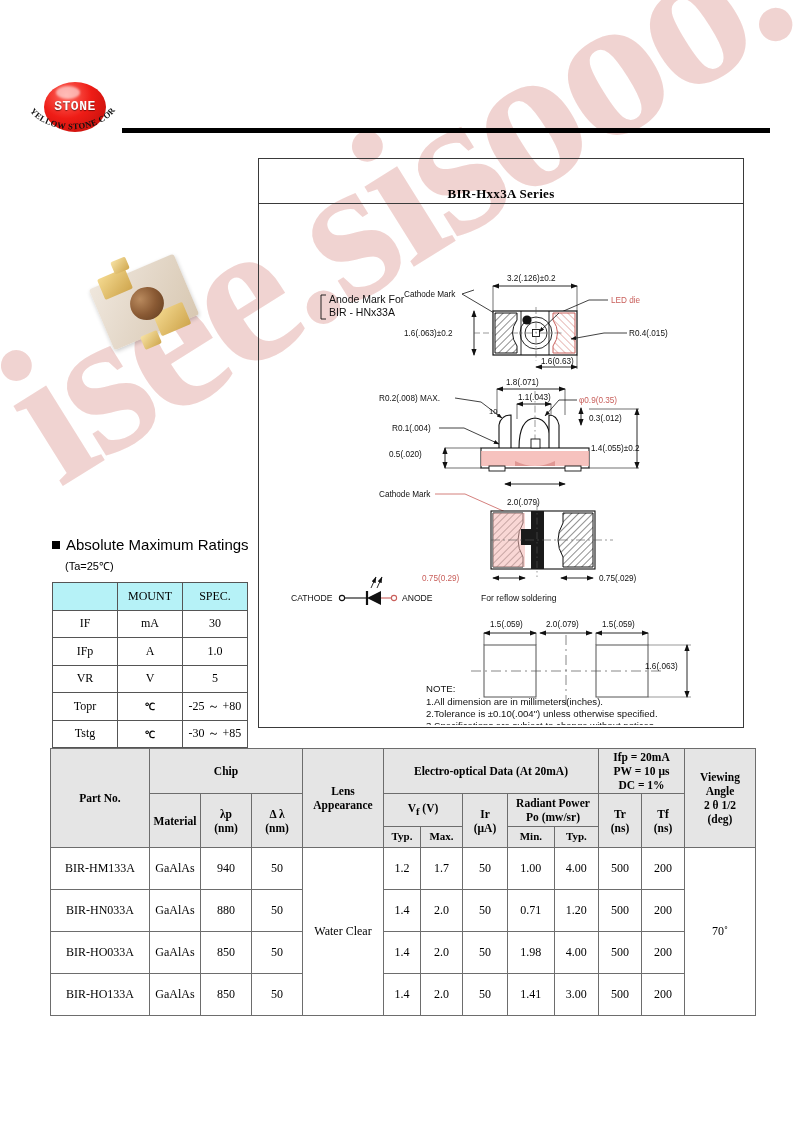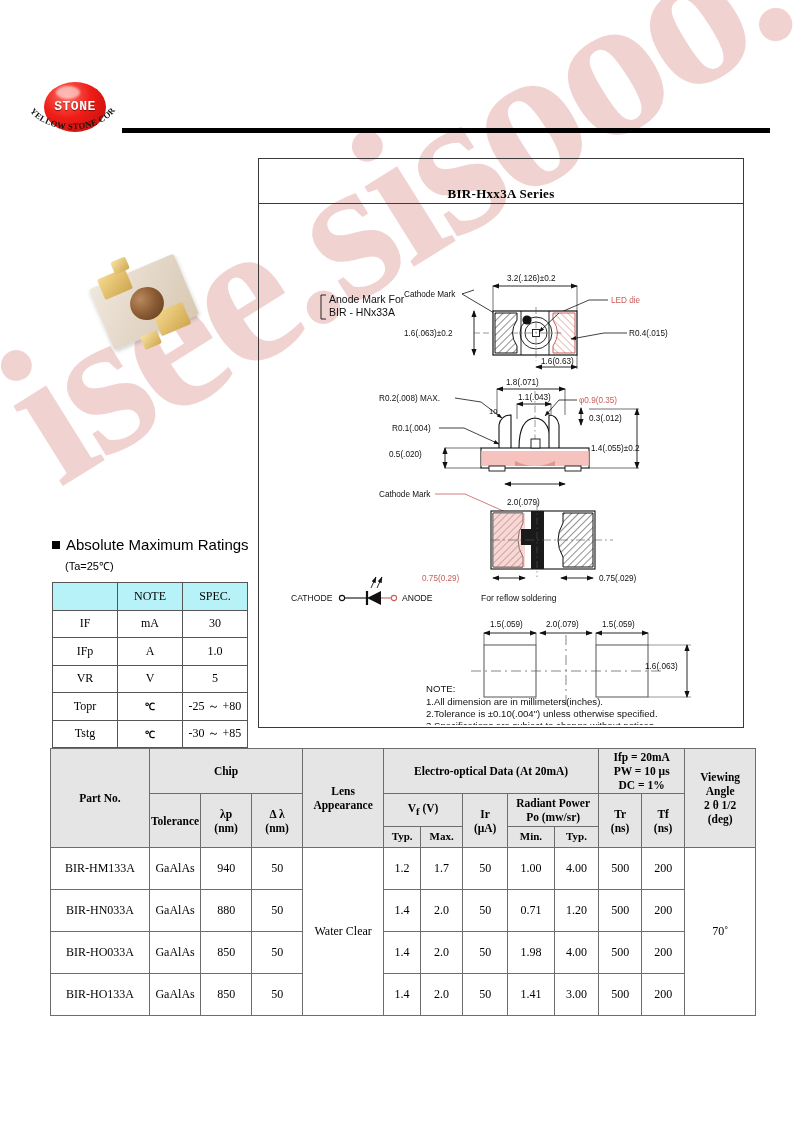--- a/index.html
+++ b/index.html
@@ -306,21 +306,21 @@
 
 <div id="amr">
   <div class="hd">
     <span class="sq"></span><span>Absolute Maximum Ratings</span>
   </div>
   <div class="ta">(Ta=25℃)</div>
   <table>
     <tbody>
         <tr>
       <td class="blank"></td>
-      <td>NOTE</td>
+      <td>MOUNT</td>
       <td>SPEC.</td>
     </tr>
     <tr>
       <td>IF</td>
       <td>mA</td>
       <td>30</td>
     </tr>
     <tr>
       <td>IFp</td>
       <td>A</td>
@@ -361,21 +361,21 @@
         <div>DC = 1%</div>
       </th>
       <th rowspan="3" style="width:68px">
         <div>Viewing</div>
         <div>Angle</div>
         <div>2 θ 1/2</div>
         <div>(deg)</div>
       </th>
     </tr>
     <tr>
-      <th rowspan="2" style="width:48px">Tolerance</th>
+      <th rowspan="2" style="width:48px">Material</th>
       <th rowspan="2" style="width:48px">
         <div>λp</div>
         <div>(nm)</div>
       </th>
       <th rowspan="2" style="width:48px">
         <div>Δ λ</div>
         <div>(nm)</div>
       </th>
       <th colspan="2" style="width:76px;height:30px">
         <span>V</span><sub class="tiny">f</sub> <span>(V)</span>

